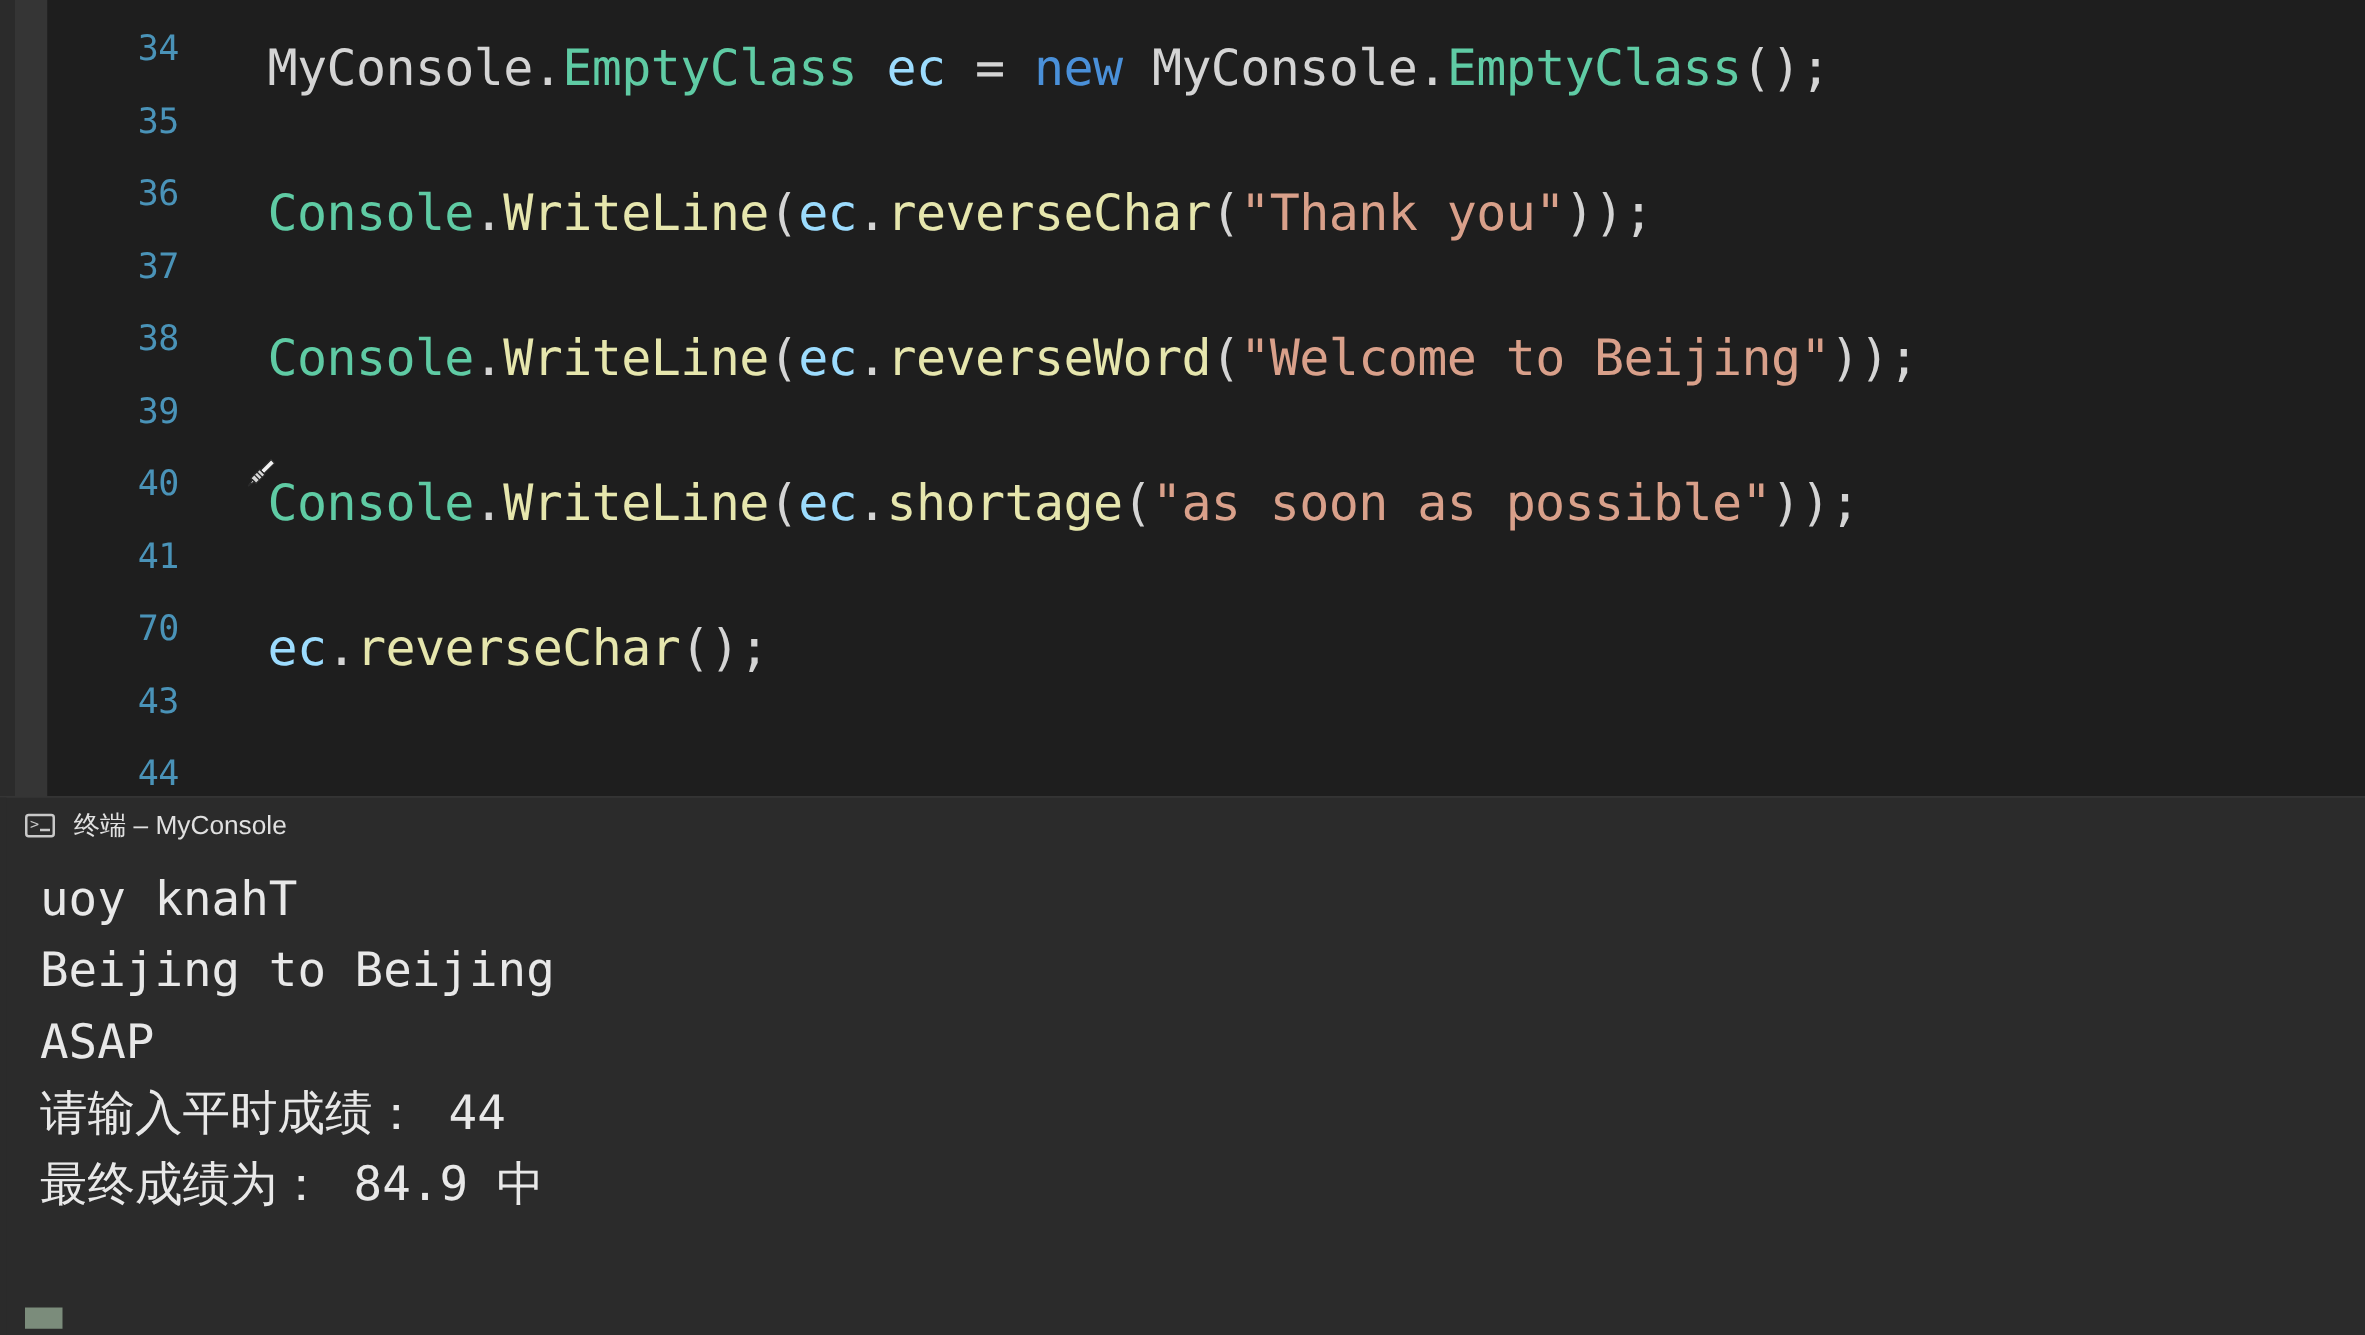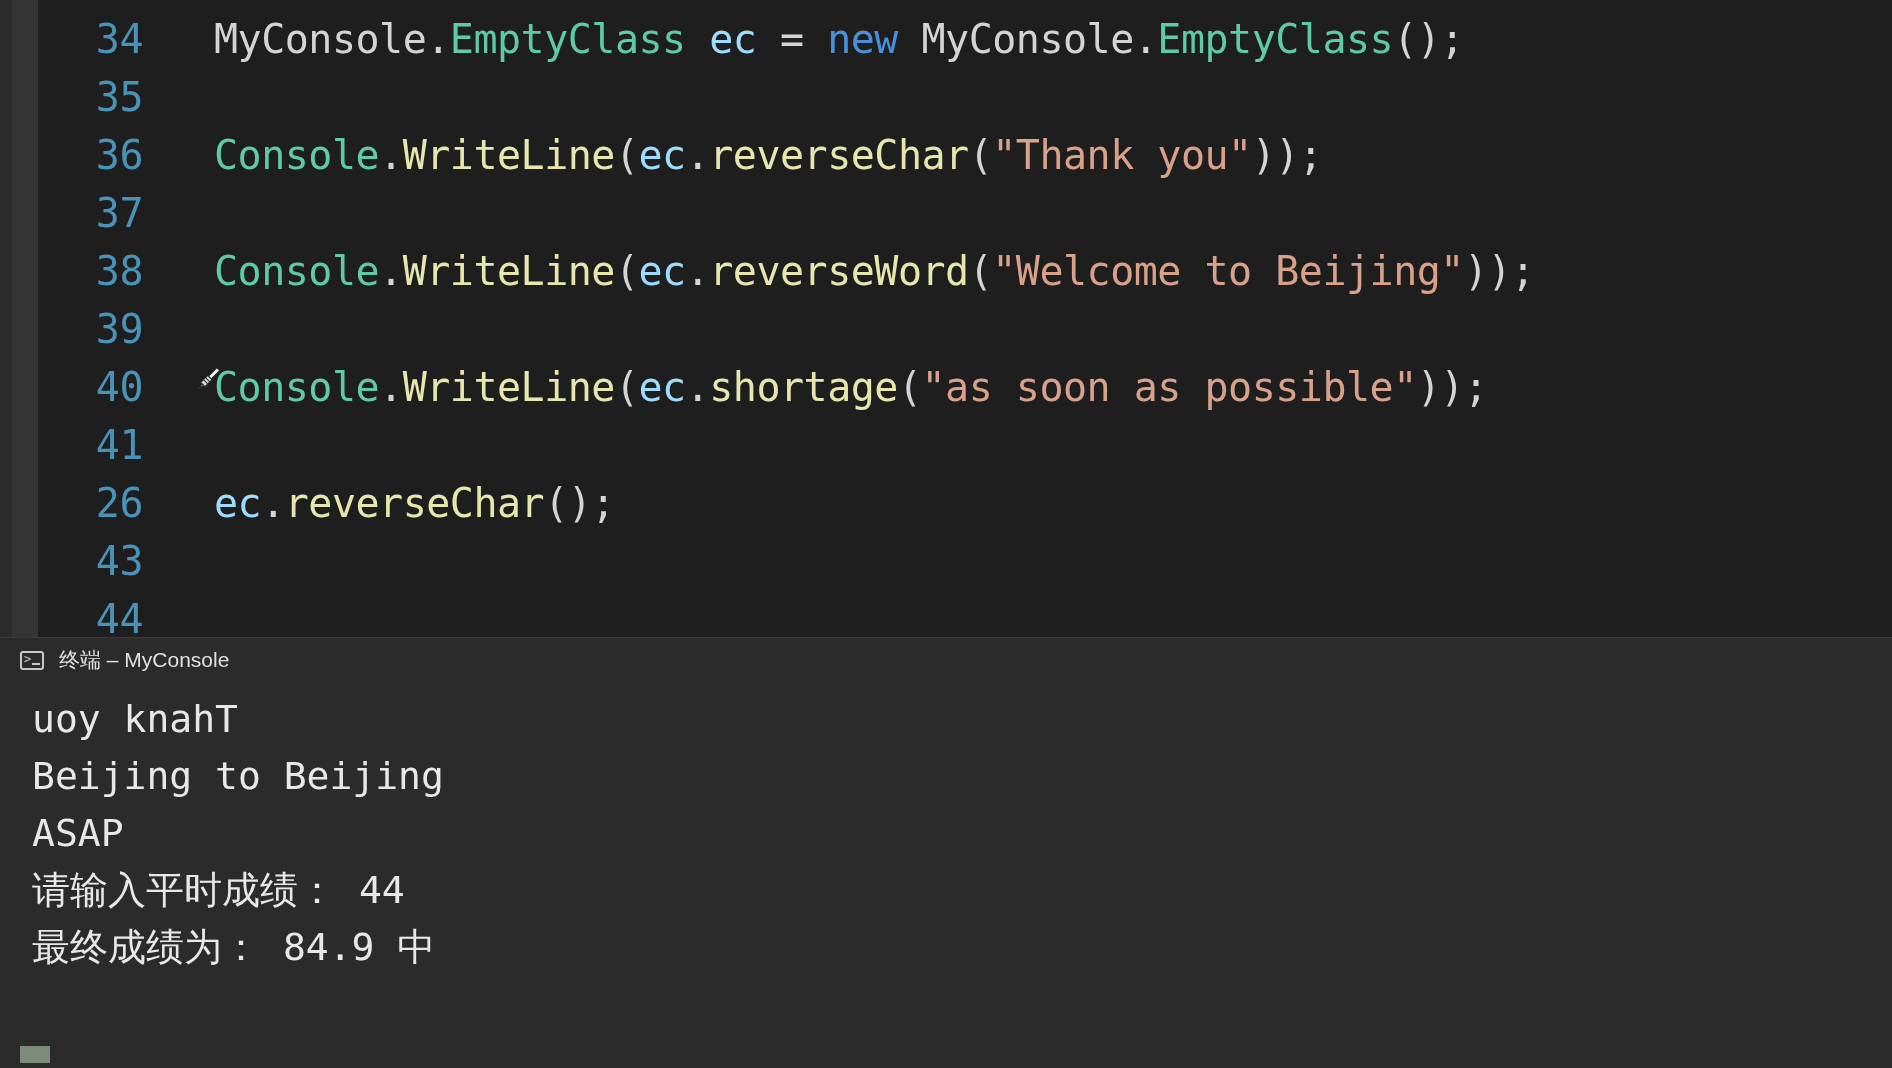--- a/index.html
+++ b/index.html
@@ -47,26 +47,26 @@
     font-size: 40px;
     font-family: "DejaVu Sans Mono", monospace;
     letter-spacing: -0.5px;
   }
   .ln {
     position: absolute;
     left: 0; top: 0;
     width: 105px;
     text-align: right;
     color: #4a93b8;
-    font-size: 40px;
+    font-size: 28px;
     font-family: "DejaVu Sans Mono", monospace;
   }
   .ltext {
     position: absolute;
-    left: 176px; top: 0;
+    left: 176px; top: 16px;
     white-space: pre;
   }
 
   
   .t-plain  { color: #d4d4d4; }
   .t-type   { color: #5fcba4; }
   .t-var    { color: #9cdcfe; }
   .t-kw     { color: #4a90d9; }
   .t-fn     { color: #e6e6ad; }
   .t-str    { color: #d9a08a; }
@@ -168,21 +168,21 @@
     <div id="code-lines" style="margin-top: -48px;">
         <div class="code-line"><span class="ln">33</span><span class="ltext"></span></div>
         <div class="code-line"><span class="ln">34</span><span class="ltext"><span class="t-plain">MyConsole</span><span class="t-punc">.</span><span class="t-type">EmptyClass</span><span class="t-plain"> </span><span class="t-var">ec</span><span class="t-punc"> = </span><span class="t-kw">new</span><span class="t-plain"> MyConsole</span><span class="t-punc">.</span><span class="t-type">EmptyClass</span><span class="t-punc">();</span></span></div>
         <div class="code-line"><span class="ln">35</span><span class="ltext"></span></div>
         <div class="code-line"><span class="ln">36</span><span class="ltext"><span class="t-type">Console</span><span class="t-punc">.</span><span class="t-fn">WriteLine</span><span class="t-punc">(</span><span class="t-var">ec</span><span class="t-punc">.</span><span class="t-fn">reverseChar</span><span class="t-punc">(</span><span class="t-str">"Thank you"</span><span class="t-punc">));</span></span></div>
         <div class="code-line"><span class="ln">37</span><span class="ltext"></span></div>
         <div class="code-line"><span class="ln">38</span><span class="ltext"><span class="t-type">Console</span><span class="t-punc">.</span><span class="t-fn">WriteLine</span><span class="t-punc">(</span><span class="t-var">ec</span><span class="t-punc">.</span><span class="t-fn">reverseWord</span><span class="t-punc">(</span><span class="t-str">"Welcome to Beijing"</span><span class="t-punc">));</span></span></div>
         <div class="code-line"><span class="ln">39</span><span class="ltext"></span></div>
         <div class="code-line"><span class="ln">40</span><span class="ltext"><span class="t-type">Console</span><span class="t-punc">.</span><span class="t-fn">WriteLine</span><span class="t-punc">(</span><span class="t-var">ec</span><span class="t-punc">.</span><span class="t-fn">shortage</span><span class="t-punc">(</span><span class="t-str">"as soon as possible"</span><span class="t-punc">));</span></span></div>
         <div class="code-line"><span class="ln">41</span><span class="ltext"></span></div>
-        <div class="code-line"><span class="ln">26</span><span class="ltext"><span class="t-var">ec</span><span class="t-punc">.</span><span class="t-fn">reverseChar</span><span class="t-punc">();</span></span></div>
+        <div class="code-line"><span class="ln">70</span><span class="ltext"><span class="t-var">ec</span><span class="t-punc">.</span><span class="t-fn">reverseChar</span><span class="t-punc">();</span></span></div>
         <div class="code-line"><span class="ln">43</span><span class="ltext"></span></div>
         <div class="code-line"><span class="ln">44</span><span class="ltext"></span></div>
       </div>
 
     <svg class="mouse-cursor" viewBox="0 0 34 34" xmlns="http://www.w3.org/2000/svg">
       <g transform="rotate(45 17 17)">
         <path d="M16 2 L20 2 L20 14 L16 14 Z" fill="#f0f0f0" stroke="#2a2a2a" stroke-width="1"></path>
         <path d="M15 14 L21 14 L21 24 L15 24 Z" fill="#d8d8d8" stroke="#2a2a2a" stroke-width="1"></path>
         <line x1="15" y1="17" x2="21" y2="17" stroke="#2a2a2a" stroke-width="1"></line>
         <line x1="15" y1="20" x2="21" y2="20" stroke="#2a2a2a" stroke-width="1"></line>

